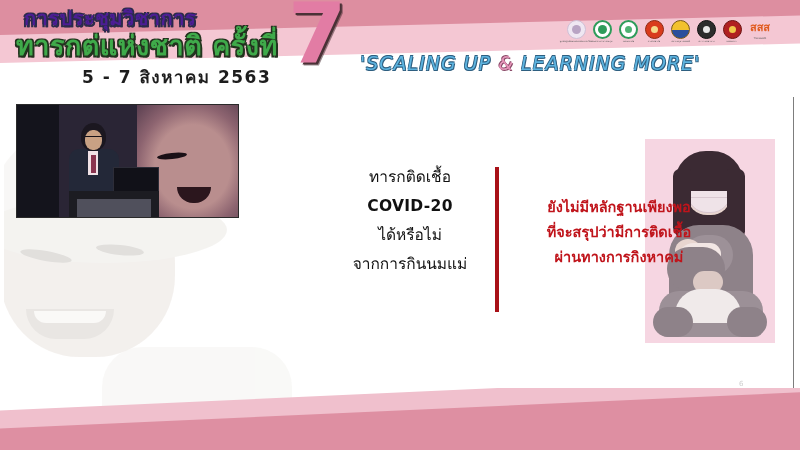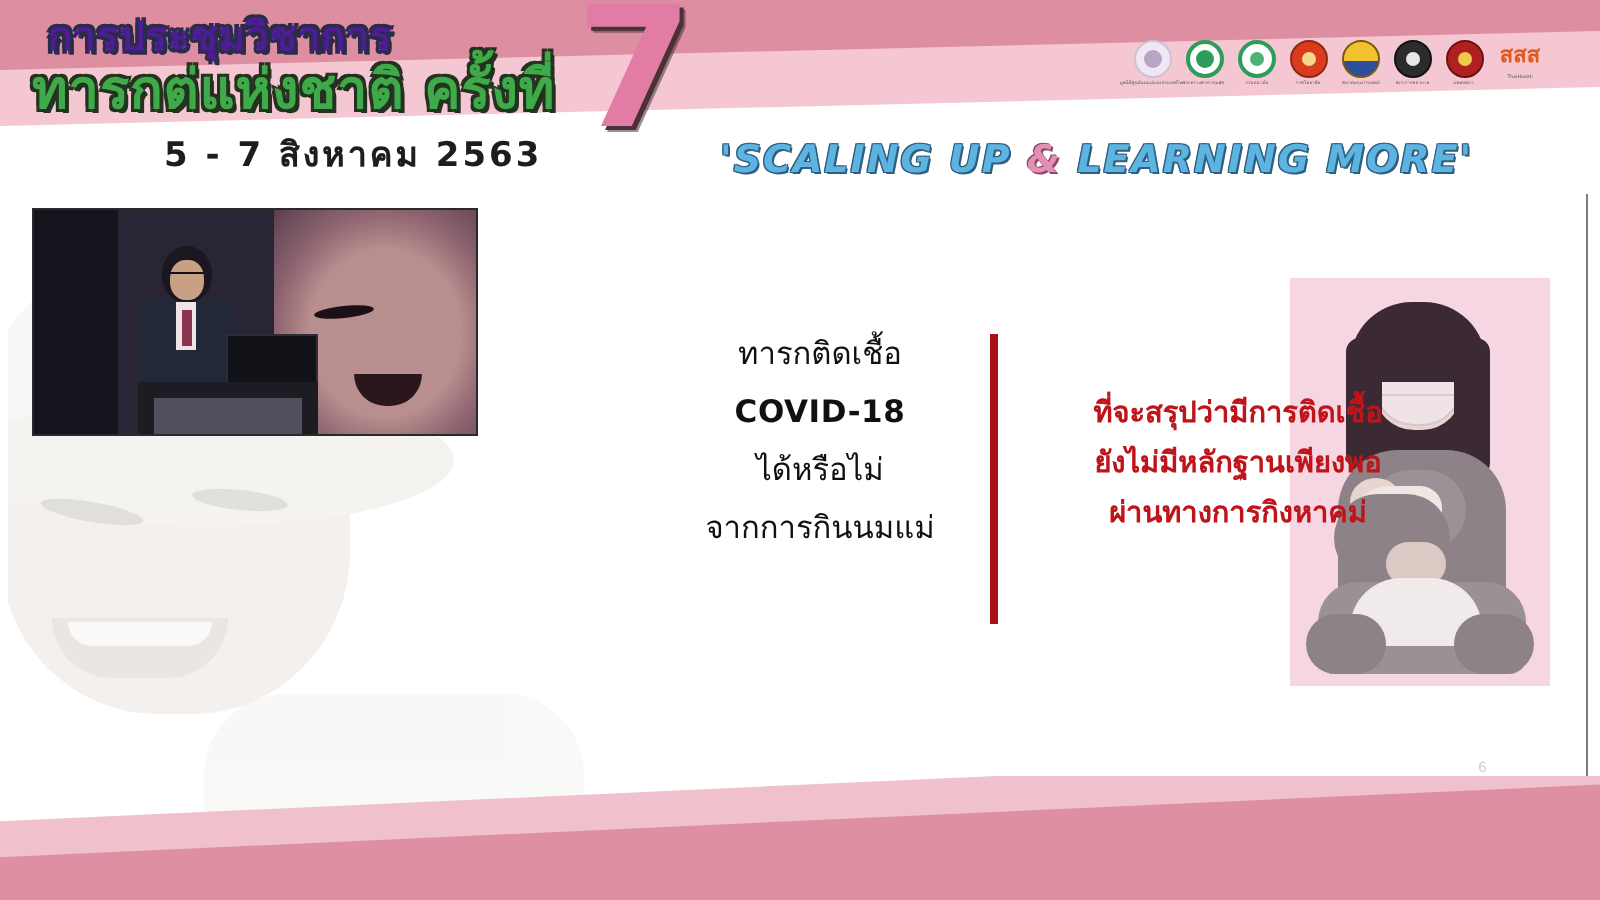--- a/index.html
+++ b/index.html
@@ -44,22 +44,22 @@
     font-size:17px; font-weight:bold; color:#1d1d1d; letter-spacing:1.5px;
   }
   .hdr-seven {
     position:absolute; left:288px; top:-8px; z-index:5;
     font-size:84px; font-weight:bold; color:#e27ca4;
     line-height:84px;
     text-shadow: 2px 2px 0 #4a3136, 3px 3px 0 rgba(74,49,54,.55);
   }
 
   .slogan {
-    position:absolute; left:360px; top:69px; z-index:7;
-    font-size:19px; font-weight:bold; font-style:italic;
+    position:absolute; left:360px; top:52px; z-index:7;
+    font-size:19px; font-weight:normal; font-style:italic;
     color:#5db4e0; letter-spacing:1px; white-space:nowrap;
     text-shadow: 1px 1px 0 #2e5f80, -0.6px -0.6px 0 #2e5f80,
                  -0.6px 0.6px 0 #2e5f80, 0.6px -0.6px 0 #2e5f80;
   }
   .slogan .amp { color:#e490b6; text-shadow: 1px 1px 0 #8a4a68, -0.6px -0.6px 0 #8a4a68; }
 
   
   .logos { position:absolute; left:565px; top:20px; z-index:8; display:flex; align-items:flex-end; gap:4px; }
   .logo { width:22px; height:26px; display:flex; flex-direction:column; align-items:center; }
   .logo .mark { width:19px; height:19px; border-radius:50%; position:relative; }
@@ -287,21 +287,21 @@
         <div class="v-person-head"></div>
         <div class="v-person-face"></div>
         <div class="v-glasses"></div>
         <div class="v-laptop"></div>
         <div class="v-podium"></div>
         <div class="v-podium2"></div>
       </div>
 
       <div class="question">
         <div class="q-line">ทารกติดเชื้อ</div>
-        <div class="q-line q-covid">COVID-18</div>
+        <div class="q-line q-covid">COVID-20</div>
         <div class="q-line">ได้หรือไม่</div>
         <div class="q-line">จากการกินนมแม่</div>
       </div>
 
       <div class="divider"></div>
 
       <div class="illus">
         <div class="il-hair-back"></div>
         <div class="il-face"></div>
         <div class="il-brow1"></div>
@@ -317,22 +317,22 @@
         <div class="il-baby"></div>
         <div class="il-arm"></div>
         <div class="il-hand"></div>
         <div class="il-lap"></div>
         <div class="il-lapwhite"></div>
         <div class="il-knee1"></div>
         <div class="il-knee2"></div>
       </div>
 
       <div class="answer">
+        <div class="a-line">ยังไม่มีหลักฐานเพียงพอ</div>
         <div class="a-line">ที่จะสรุปว่ามีการติดเชื้อ</div>
-        <div class="a-line">ยังไม่มีหลักฐานเพียงพอ</div>
         <div class="a-line">ผ่านทางการกิงหาคม่</div>
       </div>
 
       <div class="slide-num">6</div>
     </div>
   </div>
 
   <div class="foot">
     <div class="foot-light"></div>
     <div class="foot-dark"></div>

